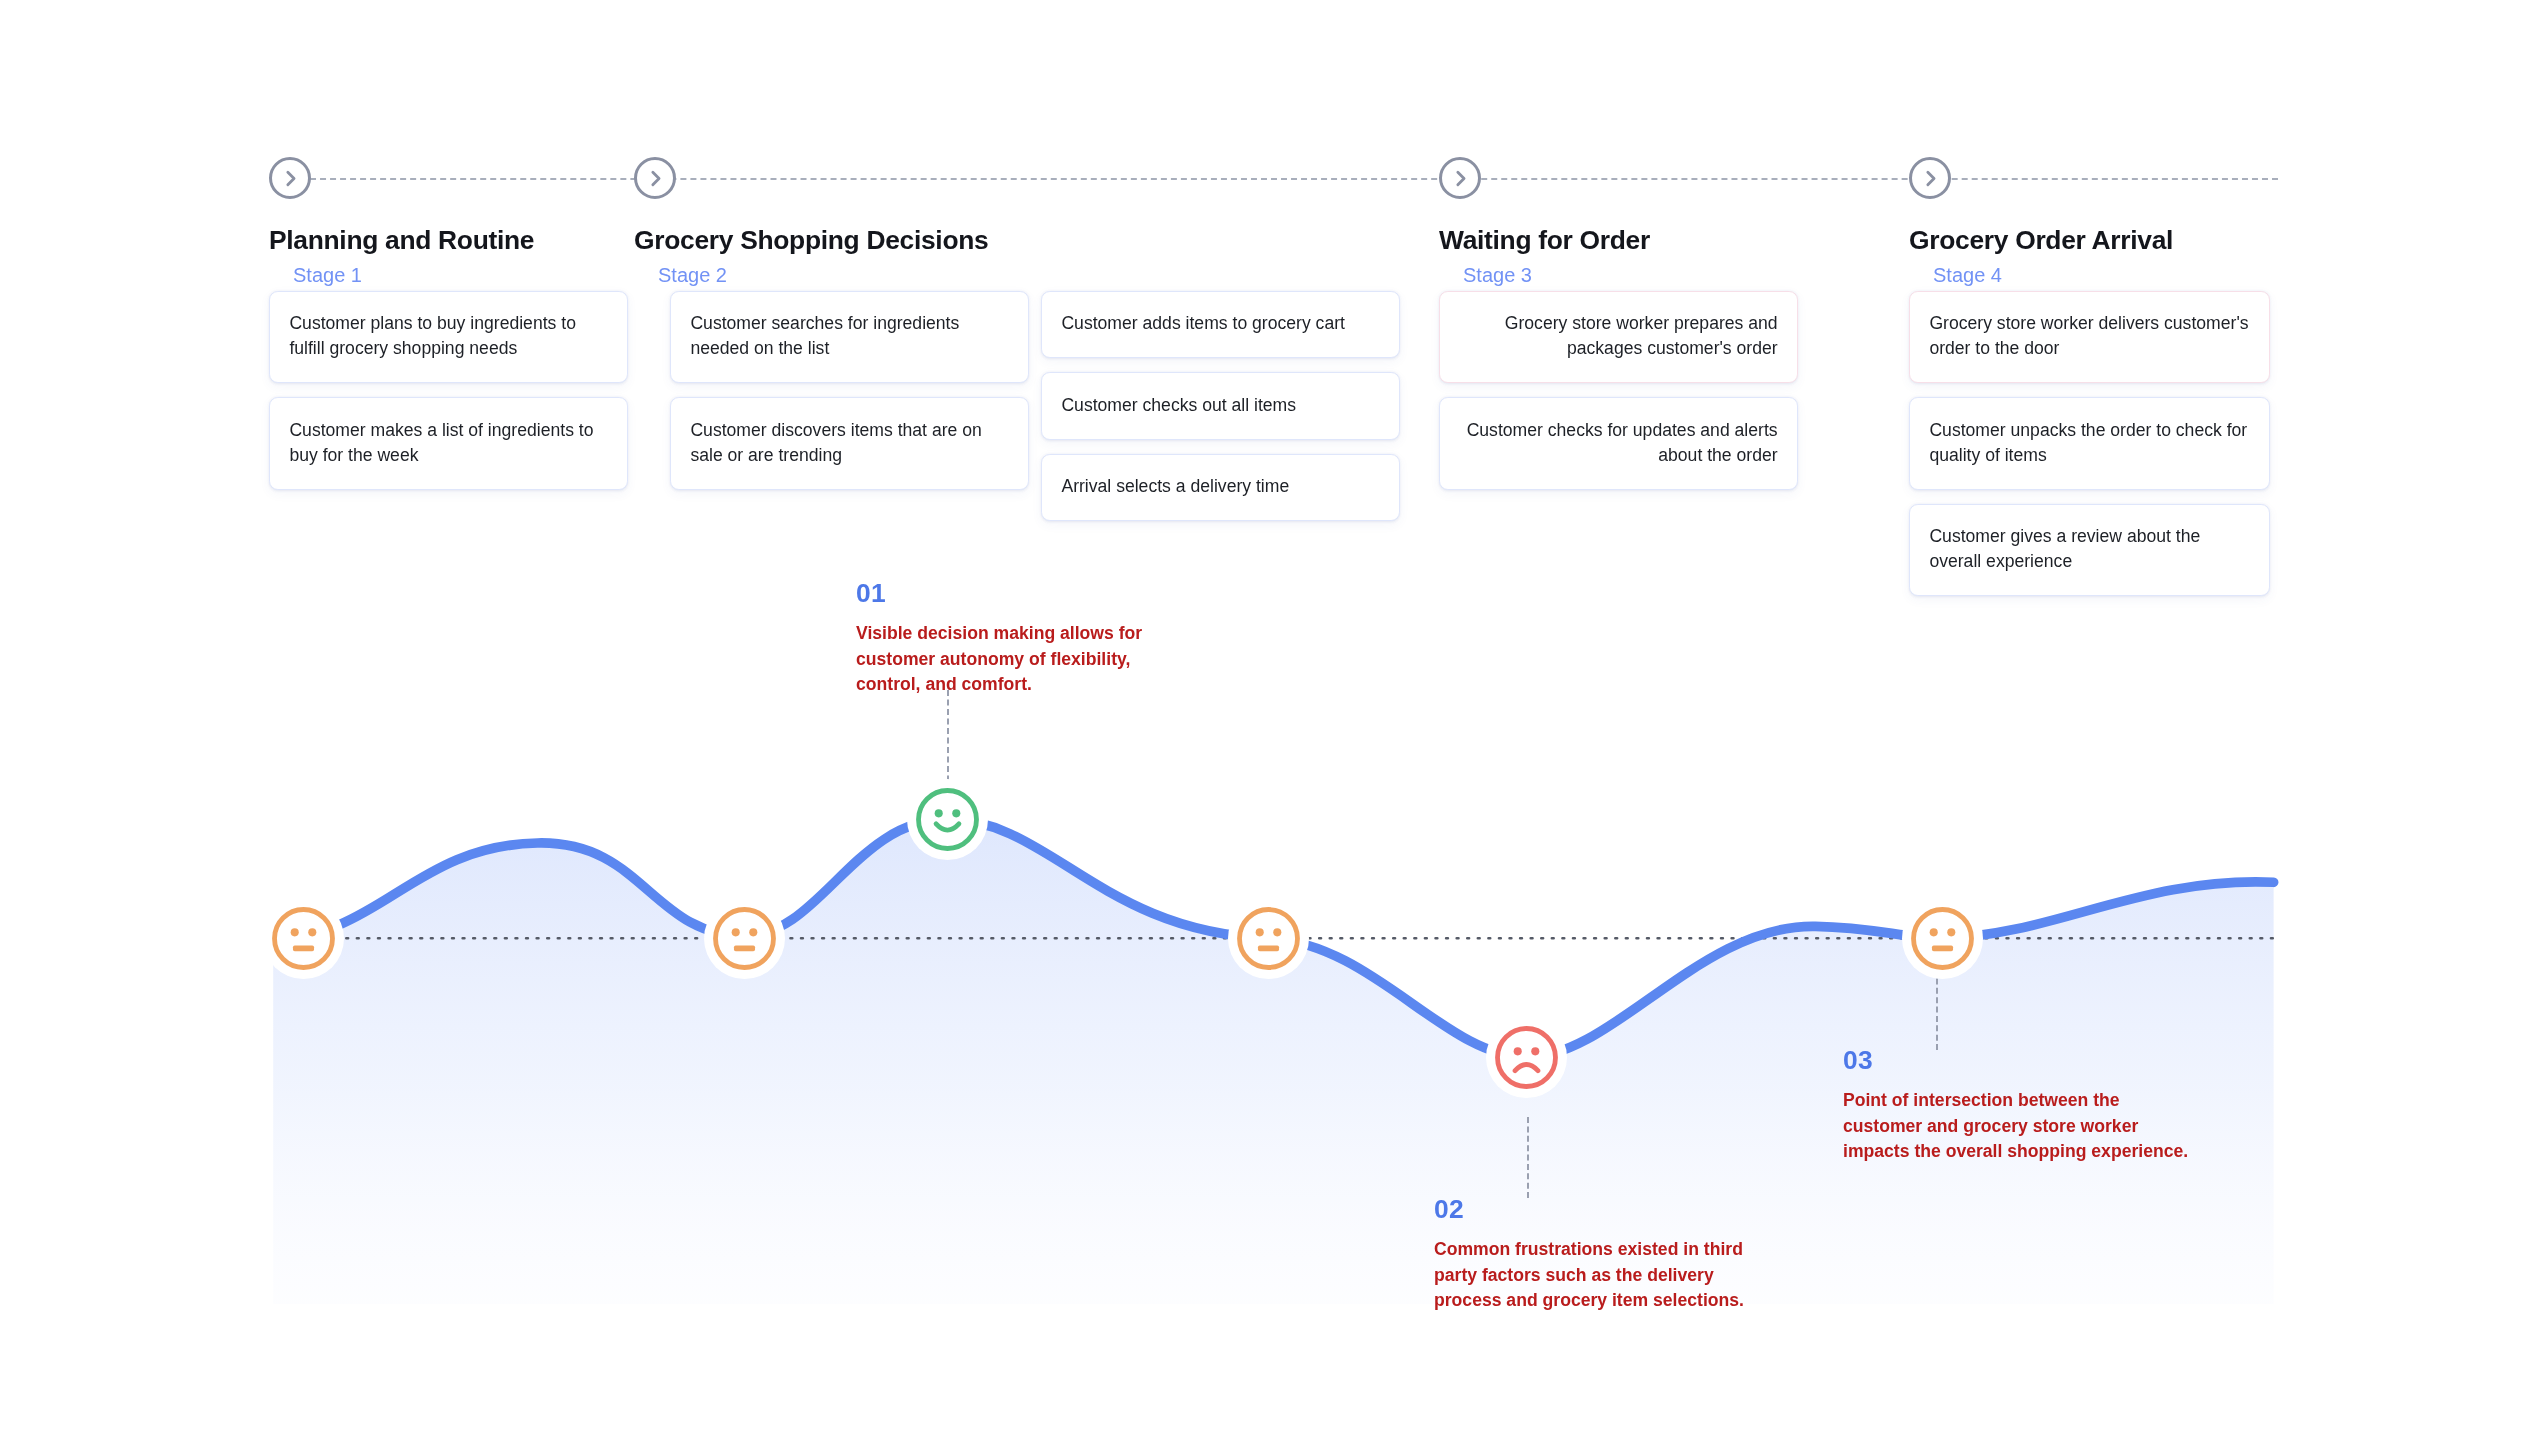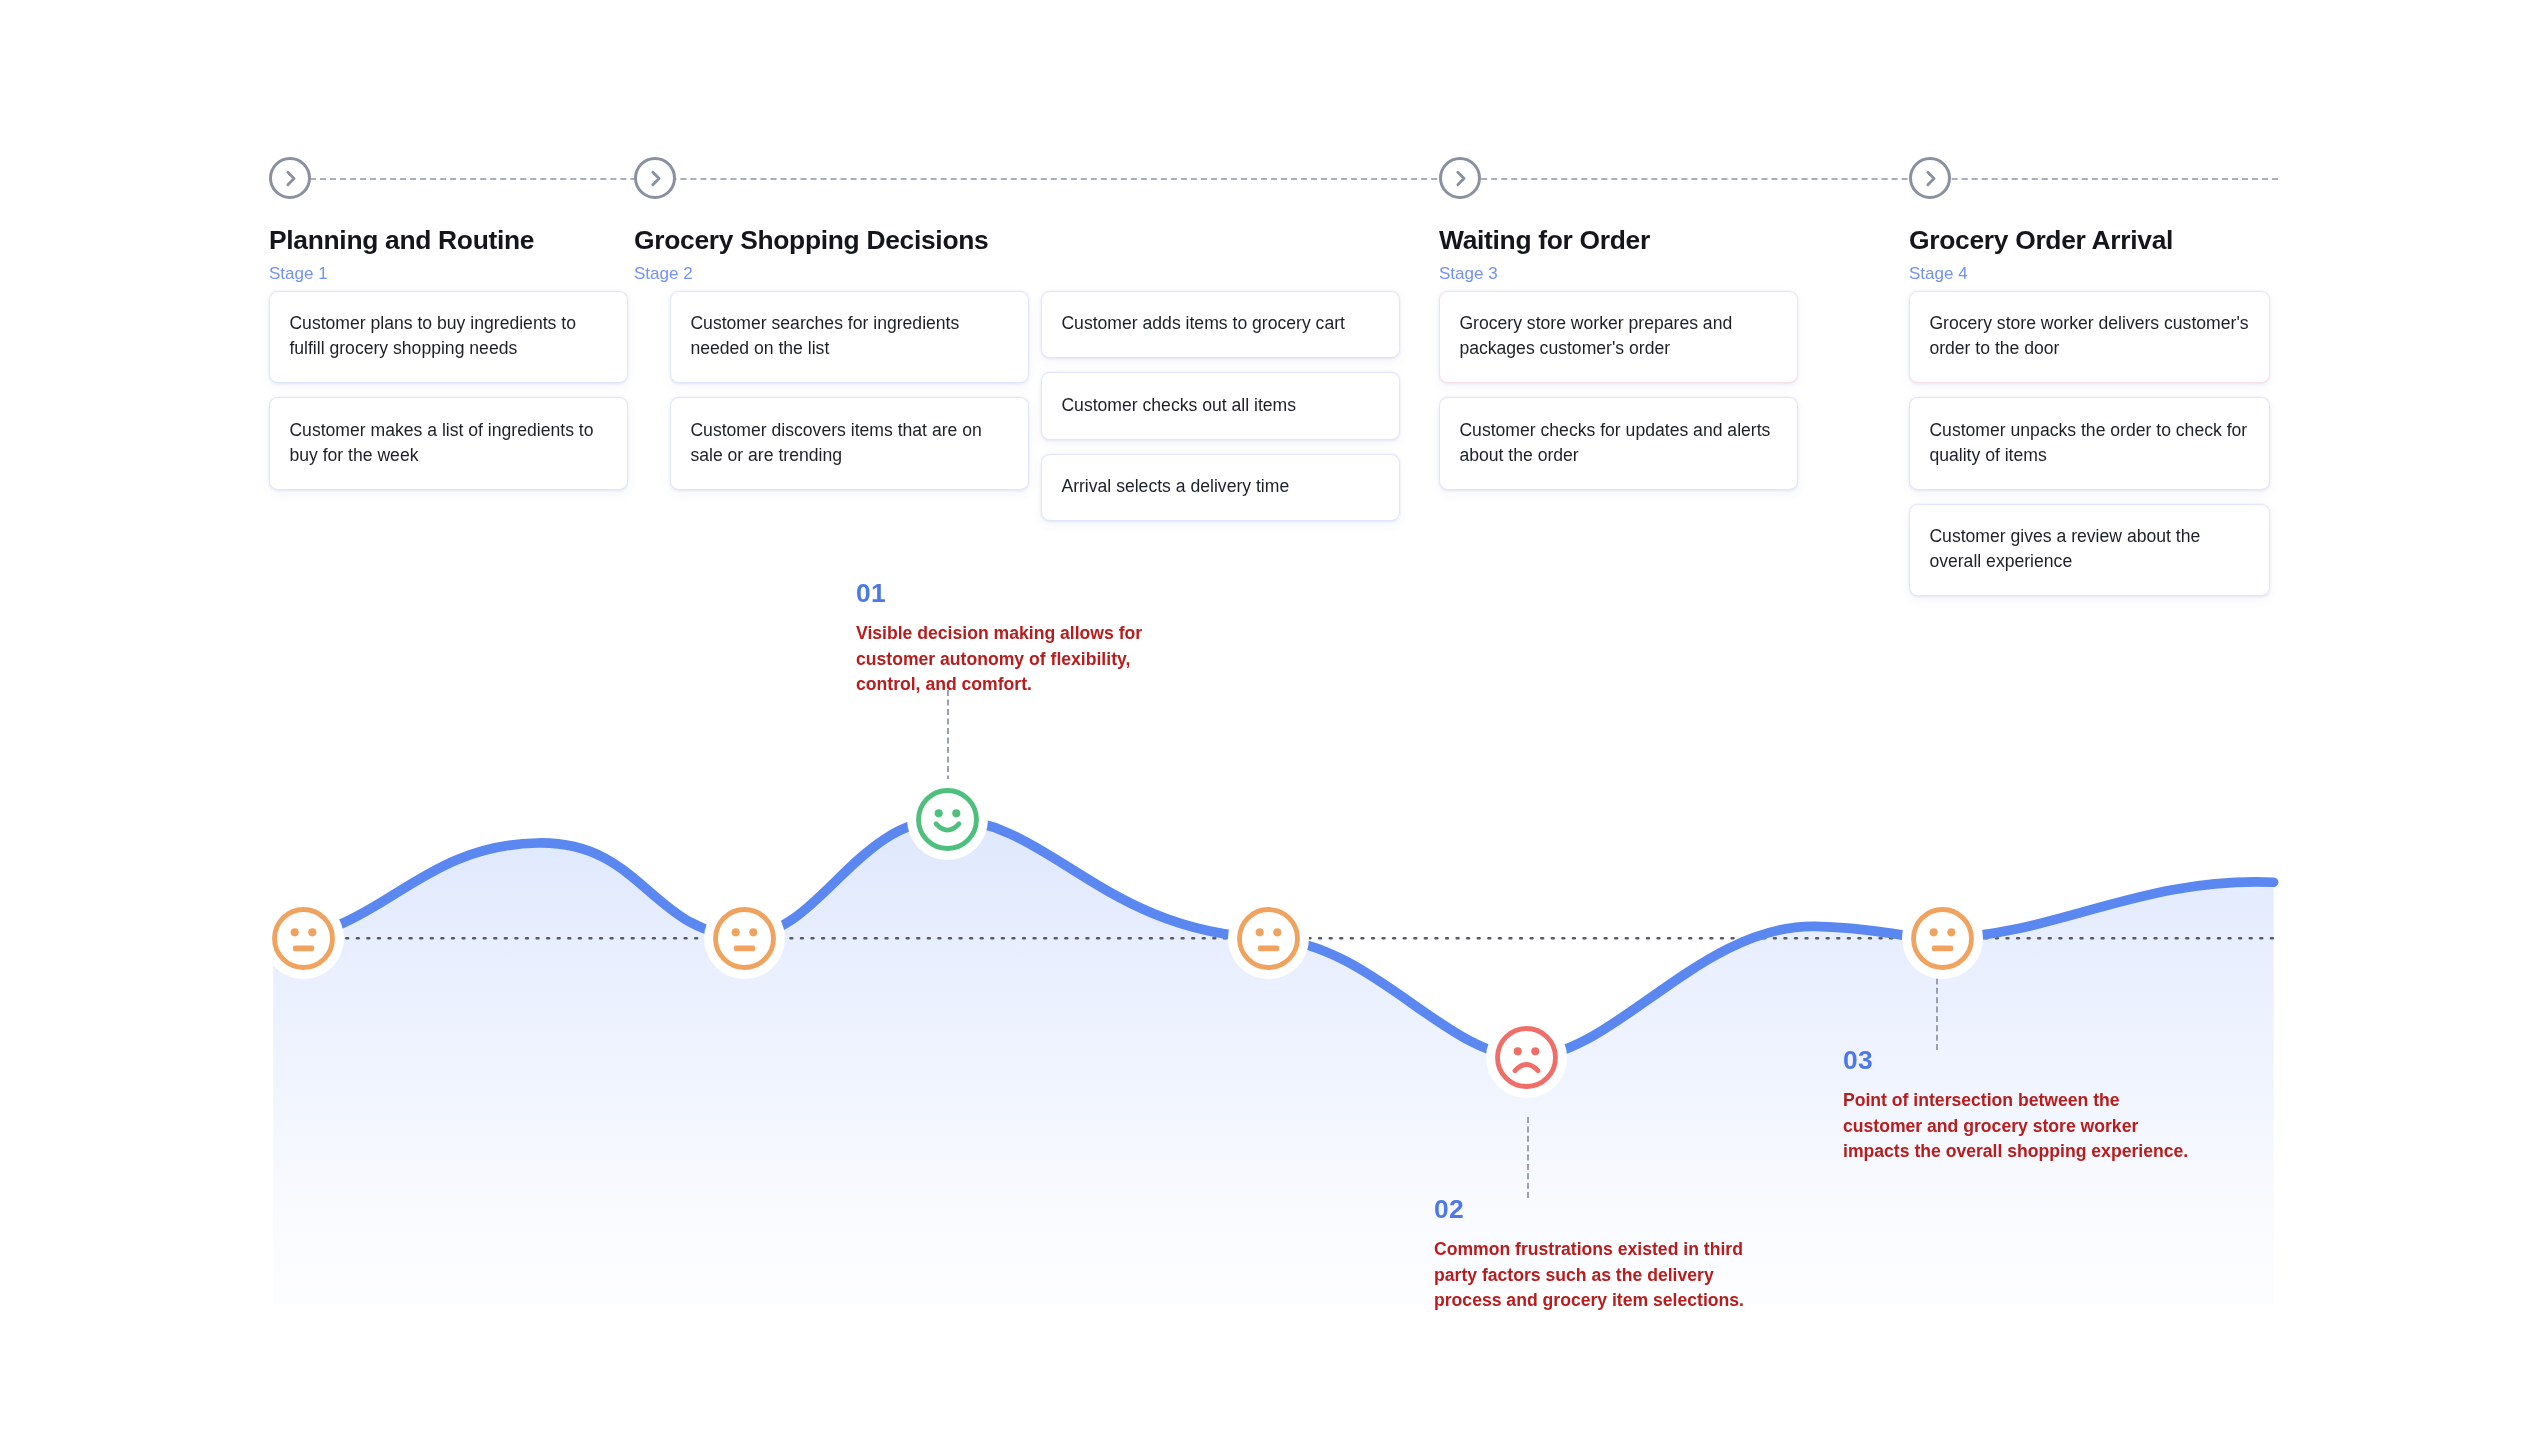--- a/index.html
+++ b/index.html
@@ -56,23 +56,24 @@
     margin-top: 26.4px;
     font-size: 26.4px;
     font-weight: bold;
     color: #14161c;
     letter-spacing: -0.3px;
     white-space: nowrap;
   }
 
   .stage-sub {
     margin-top: 8px;
-    font-size: 17px;
+    font-size: 20px;
     color: #7292f5;
     font-weight: 400;
+    margin-left: 24px;
   }
 
   
   .card-col {
     position: absolute;
     top: 291px;
     display: flex;
     flex-direction: column;
     gap: 14px;
   }
@@ -184,21 +185,21 @@
         <div class="stage-marker">
           <span>
             <svg width="23" height="23" viewBox="0 0 26 26" aria-hidden="true">
               <path d="M10 6 L17 13 L10 20" fill="none" stroke="#8a90a2" stroke-width="3.2" stroke-linecap="round" stroke-linejoin="round"></path>
             </svg>
           </span>
         </div>
         <div class="stage-title">Waiting for Order</div>
         <div class="stage-sub">Stage 3</div>
       </div>
-      <div class="card-col" style="left: 1439px;">
+      <div class="card-col" style="left: 1439px; text-align: right;">
         <div class="card card-w3 worker">Grocery store worker prepares and packages customer's order</div>
         <div class="card card-w3">Customer checks for updates and alerts about the order</div>
       </div>
       <div class="stage" style="left: 1909px;">
         <div class="stage-marker">
           <span>
             <svg width="23" height="23" viewBox="0 0 26 26" aria-hidden="true">
               <path d="M10 6 L17 13 L10 20" fill="none" stroke="#8a90a2" stroke-width="3.2" stroke-linecap="round" stroke-linejoin="round"></path>
             </svg>
           </span>

